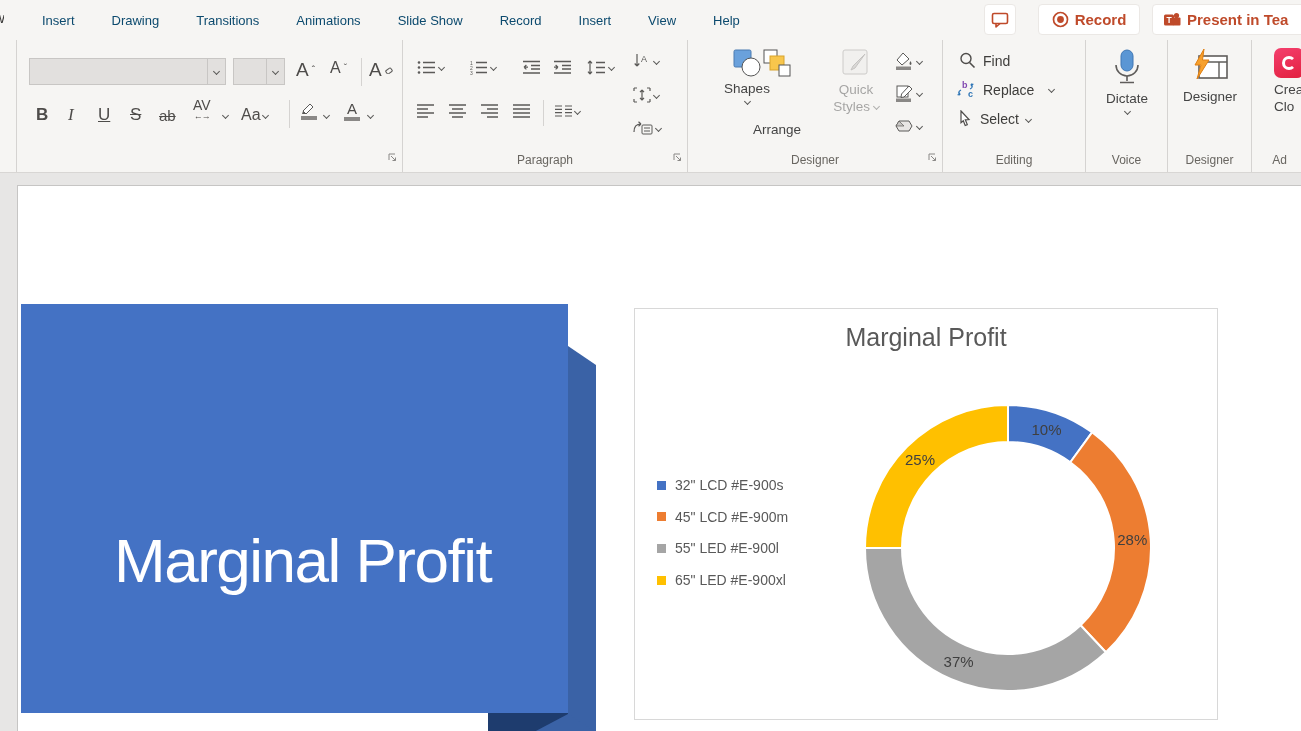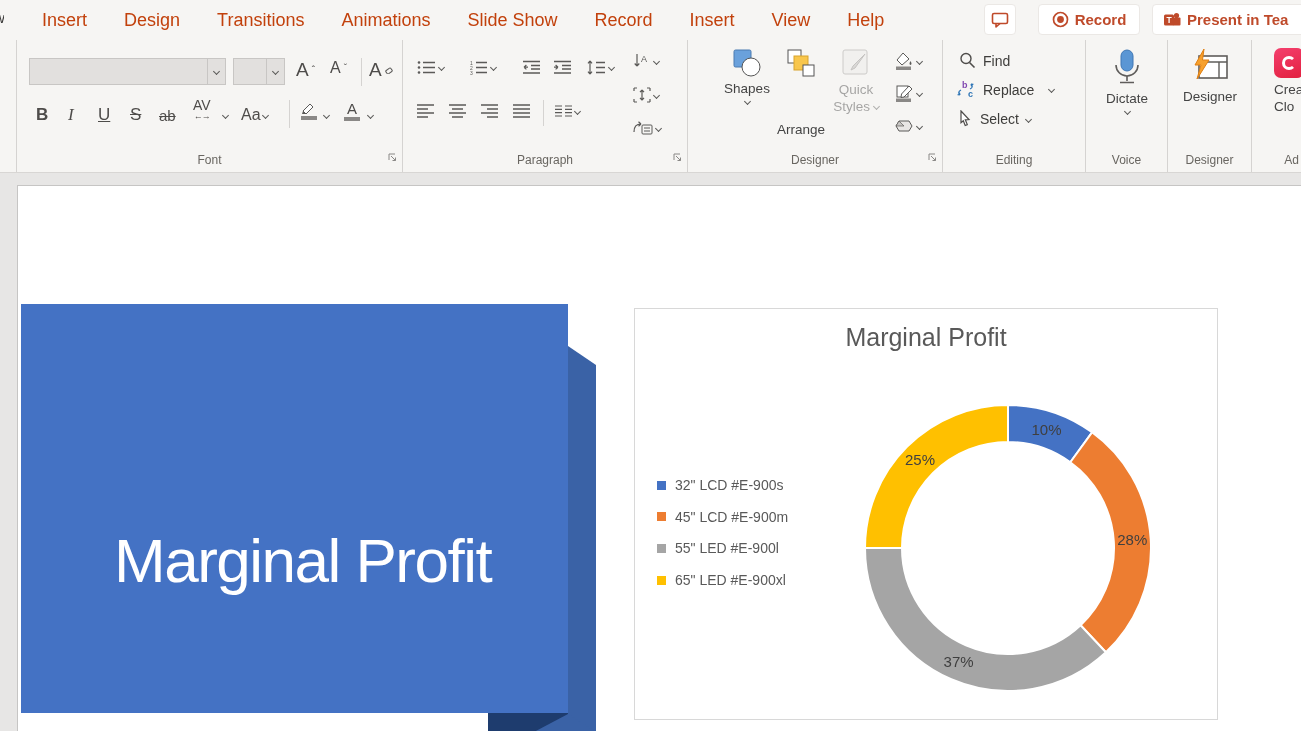--- a/index.html
+++ b/index.html
@@ -3,21 +3,21 @@
 <meta charset="utf-8">
 <style>
   * { margin:0; padding:0; box-sizing:border-box; }
   html,body { width:1301px; height:731px; overflow:hidden; background:#fff;
     font-family:"Liberation Sans", sans-serif; }
   #root { position:relative; width:1301px; height:731px; overflow:hidden; background:#f6f5f3; }
 
   
   .topbar { position:absolute; left:0; top:0; width:1301px; height:40px; background:#f6f5f3; }
   .tabs { position:absolute; left:42px; top:0; height:40px; display:flex; column-gap:37px; align-items:center; }
-  .tab { font-size:18px; color:#c2410c; white-space:nowrap; cursor:default; }
+  .tab { font-size:13px; color:#0c4a6e; white-space:nowrap; cursor:default; }
   .partial-tab { position:absolute; left:-6px; top:9px; width:10px; overflow:hidden; font-size:15px; color:#3b3a39; }
   .chip { position:absolute; top:4px; height:31px; background:#fff; border:1px solid #ebe8e5;
     border-radius:4px; display:flex; align-items:center; justify-content:center; gap:6px;
     color:#bf4a2a; font-size:15px; font-weight:bold; }
   .chip svg { flex:0 0 auto; }
 
   
   .ribbon { position:absolute; left:0; top:40px; width:1301px; height:133px; background:#f6f5f3;
     border-bottom:1px solid #d8d6d4; }
   .rgroup { position:absolute; top:0; height:132px; border-right:1px solid #d5d3d1; }
@@ -58,21 +58,21 @@
 </style>
 </head>
 <body>
 
 <div id="root">
 
   <div class="topbar">
     <span class="partial-tab">w</span>
     <div class="tabs">
         <span class="tab">Insert</span>
-        <span class="tab">Design</span>
+        <span class="tab">Drawing</span>
         <span class="tab">Transitions</span>
         <span class="tab">Animations</span>
         <span class="tab">Slide Show</span>
         <span class="tab">Record</span>
         <span class="tab">Insert</span>
         <span class="tab">View</span>
         <span class="tab">Help</span>
       </div>
 
     <div class="chip" style="left:984px; width:32px;">
@@ -162,21 +162,20 @@
         </svg>
         <span style="display:block; width:16px; height:4px; background:#8a8886;"></span>
       </span>
       <span class="chv" style="position:absolute; left:307px; top:73px;"></span>
       <span class="ib" style="left:327px; top:60px; flex-direction:column; gap:0;">
         <span style="font-size:15px; color:#4e4c4a;">A</span>
         <span style="display:block; width:16px; height:4px; background:#8a8886;"></span>
       </span>
       <span class="chv" style="position:absolute; left:351px; top:73px;"></span>
 
-      <span class="glabel">Font</span>
       <span class="dlg">
         <svg width="10" height="10" viewBox="0 0 10 10">
             <path d="M2 8 V2 H8 M4 4 L8.5 8.5 M8.5 5.5 V8.5 H5.5" fill="none" stroke="#8a8886"></path>
           </svg>
       </span>
     </div>
 
     <div class="rgroup" style="left:403px; width:285px;">
       <span class="ib" style="left:14px; top:20px;">
         <svg width="19" height="15" viewBox="0 0 19 15">
@@ -276,21 +275,21 @@
 
     <div class="rgroup" style="left:688px; width:255px;">
       <div class="bigbtn" style="left:16px; width:56px;margin-left:15px;">
         <svg width="30" height="30" viewBox="0 0 30 30">
           <rect x="2" y="2" width="17" height="17" rx="1.5" fill="#6aa1dc" stroke="#4a7ab0"></rect>
           <circle cx="19" cy="19" r="9" fill="#fff" stroke="#555"></circle>
         </svg>
         <span>Shapes</span>
         <span class="chv"></span>
       </div>
-      <div class="bigbtn" style="left:84px; width:58px;gap:44px;">
+      <div class="bigbtn" style="left:60px; width:58px;gap:44px;">
         <svg width="30" height="30" viewBox="0 0 30 30">
           <rect x="2" y="2" width="13" height="13" fill="#fff" stroke="#555"></rect>
           <rect x="8" y="8" width="14" height="14" fill="#f8c64c" stroke="#d8a32c"></rect>
           <rect x="17" y="17" width="11" height="11" fill="#fff" stroke="#555"></rect>
         </svg>
         <span>Arrange</span>
         <span class="chv"></span>
       </div>
       <div class="bigbtn disabled glabel2" style="left:138px; width:60px;">
         <svg width="30" height="30" viewBox="0 0 30 30">
@@ -386,21 +385,21 @@
     </div>
 
     <div class="rgroup" style="left:1252px; width:49px; border-right:none; overflow:hidden;">
       <div class="bigbtn glabel2" style="left:22px; width:60px; align-items:flex-start; text-align:left;">
         <span style="width:30px; height:30px; border-radius:7px; background:linear-gradient(160deg,#f43f6d,#e2203f); display:flex; align-items:center; justify-content:center;">
           <span style="width:14px; height:14px; border:3px solid #fff; border-right-color:transparent; border-radius:50%;"></span>
         </span>
         <span><span>Crea</span><br>
         <span>Clo</span></span>
       </div>
-      <span class="glabel" style="text-align:right; padding-right:2px;">Ad</span>
+      <span class="glabel" style="text-align:right; padding-right:14px;">Ad</span>
     </div>
   </div>
 
   <div class="canvas">
     <div class="slide">
 
       <svg width="1284" height="546" style="position:absolute; left:0; top:0;">
         <rect x="3" y="118" width="547" height="409" fill="#4472C4"></rect>
         <polygon points="550,160 578,179 578,546 550,546" fill="#3a62a6"></polygon>
         <rect x="470" y="527" width="80" height="19" fill="#1e3c6e"></rect>

